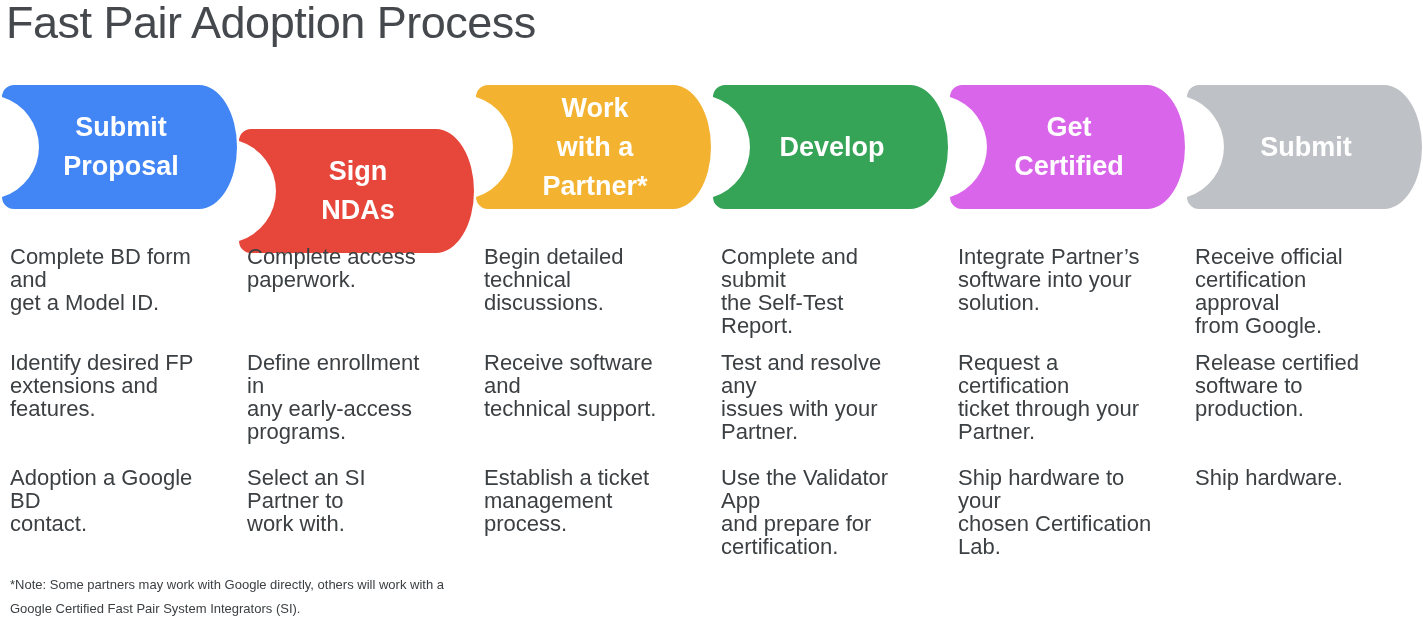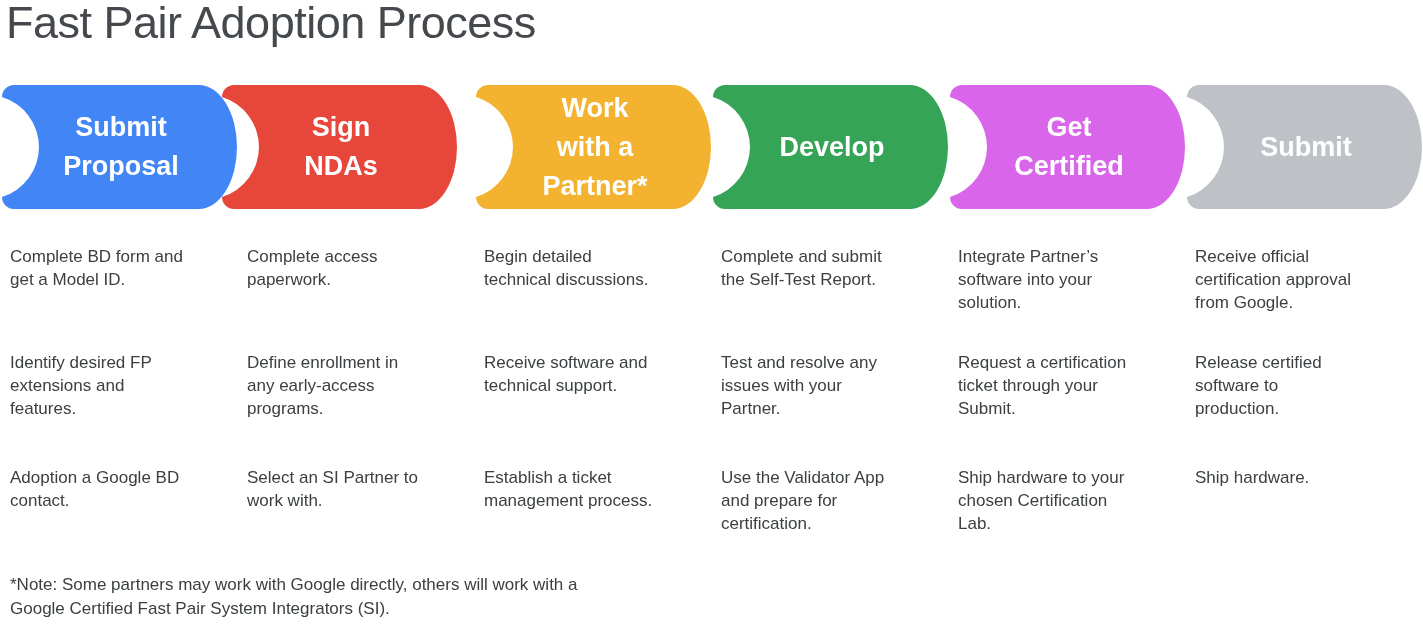--- a/index.html
+++ b/index.html
@@ -27,45 +27,45 @@
     white-space:pre-line;
   }
   .steps-grid{
     position:absolute;left:2px;top:238px;width:1423px;
     display:grid;
     grid-template-columns:repeat(6,237px);
     grid-template-rows:106px 115px auto;
   }
   .step-cell{
     padding:7px 34px 0 8px;
-    font-size:17px;line-height:23px;
+    font-size:22px;line-height:23px;
     color:#3c4043;
     white-space:pre-line;
   }
   .footnote{
     position:absolute;left:10px;top:573px;margin:0;
-    font-size:17px;line-height:24px;
+    font-size:13px;line-height:24px;
     color:#3c4043;
     white-space:pre-line;
   }
 </style>
 </head>
 <body>
 
 <div class="canvas">
   <h1 class="page-title">Fast Pair Adoption Process</h1>
   <div class="stage-row" id="stage-row">
       <div class="stage" style="left: 2px;">
         <svg width="235" height="124" viewBox="0 0 235 124">
           <path d="M 12,0 H 197 A 38,62 0 0 1 197,124 H 12 A 12,12 0 0 1 0,112 A 52.3,52.3 0 0 0 0,12 A 12,12 0 0 1 12,0 Z" fill="#4285f4"></path>
         </svg>
         <div class="stage-label">Submit
 Proposal</div>
       </div>
-      <div class="stage" style="left: 222px;">
+      <div class="stage" style="left: 239px; margin-top: 44px;">
         <svg width="235" height="124" viewBox="0 0 235 124">
           <path d="M 12,0 H 197 A 38,62 0 0 1 197,124 H 12 A 12,12 0 0 1 0,112 A 52.3,52.3 0 0 0 0,12 A 12,12 0 0 1 12,0 Z" fill="#e7473b"></path>
         </svg>
         <div class="stage-label">Sign
 NDAs</div>
       </div>
       <div class="stage" style="left: 476px;">
         <svg width="235" height="124" viewBox="0 0 235 124">
           <path d="M 12,0 H 197 A 38,62 0 0 1 197,124 H 12 A 12,12 0 0 1 0,112 A 52.3,52.3 0 0 0 0,12 A 12,12 0 0 1 12,0 Z" fill="#f3b331"></path>
         </svg>
@@ -114,21 +114,21 @@
       <div class="step-cell">Define enrollment in
 any early-access
 programs.</div>
       <div class="step-cell">Receive software and
 technical support.</div>
       <div class="step-cell">Test and resolve any
 issues with your
 Partner.</div>
       <div class="step-cell">Request a certification
 ticket through your
-Submit.</div>
+Partner.</div>
       <div class="step-cell">Release certified
 software to
 production.</div>
       <div class="step-cell">Adoption a Google BD
 contact.</div>
       <div class="step-cell">Select an SI Partner to
 work with.</div>
       <div class="step-cell">Establish a ticket
 management process.</div>
       <div class="step-cell">Use the Validator App

